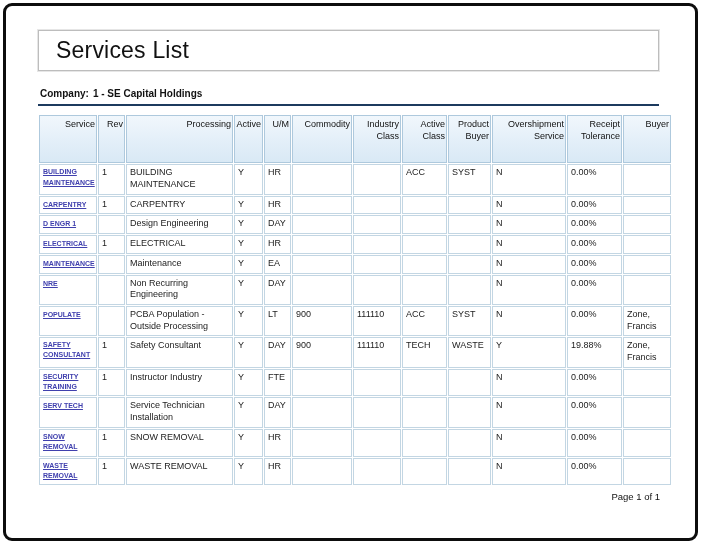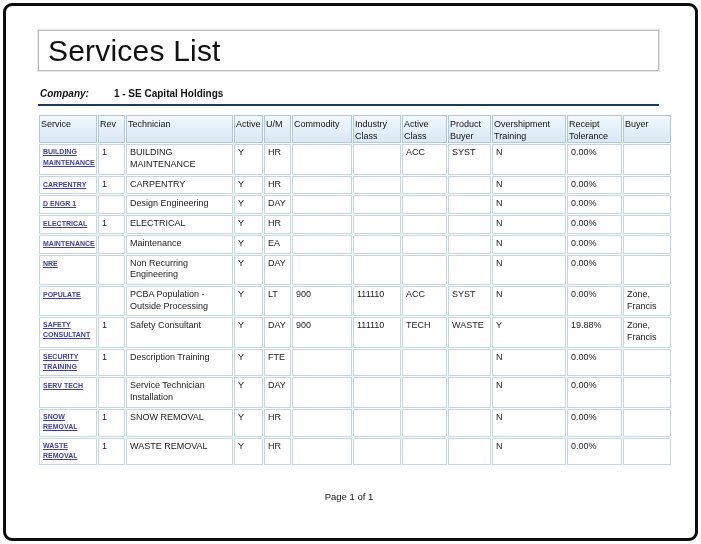--- a/index.html
+++ b/index.html
@@ -28,58 +28,58 @@
     top: 30px;
     width: 621px;
     height: 41px;
     background: #ffffff;
     border: 1px solid #bdbdbd;
     box-shadow: 0 0 0 1px #e6e6e6;
     display: flex;
     align-items: center;
   }
   .title-text {
-    font-size: 30px;
+    font-size: 23px;
     color: #111111;
-    padding-left: 9px;
+    padding-left: 17px;
     letter-spacing: 0.2px;
   }
 
   .company-line {
     position: absolute;
     left: 38px;
     top: 88px;
     width: 621px;
     border-bottom: 2px solid #1c3a5e;
     padding: 0 0 5px 2px;
     font-size: 10px;
     font-weight: bold;
     color: #111111;
   }
-  .company-line .lbl { margin-right: 25px; font-style: italic; }
+  .company-line .lbl { margin-right: 4px; }
 
   table.report {
     position: absolute;
     left: 38px;
     top: 114px;
     width: 622px;
     border-collapse: separate;
     border-spacing: 1px;
     table-layout: fixed;
     background: #ffffff;
   }
   table.report th {
     background: linear-gradient(180deg, #f1f7fc 0%, #e2eef8 60%, #d9e9f5 100%);
     border: 1px solid #aec9dd;
     font-size: 9px;
     font-weight: normal;
     color: #111111;
-    text-align: left;
+    text-align: right;
     vertical-align: top;
-    padding: 3px 1px 0;
+    padding: 3px 1px 20px;
     line-height: 1.3;
   }
   table.report td {
     background: #ffffff;
     border: 1px solid #c3d6e3;
     font-size: 9px;
     color: #222222;
     text-align: left;
     vertical-align: top;
     padding: 2px 3px 3px;
@@ -96,21 +96,21 @@
     line-height: 1.45;
     display: inline-block;
     cursor: pointer;
   }
 
   .footer-text {
     position: absolute;
     left: 38px;
     top: 491px;
     width: 622px;
-    text-align: center;
+    text-align: right;
     font-size: 9.5px;
     color: #111111;
   }
 </style>
 </head>
 <body>
 
 <div class="canvas">
   <div class="page-border"></div>
 
@@ -134,28 +134,28 @@
         <col style="width:45px">
         <col style="width:43px">
       <col style="width:74px">
         <col style="width:55px">
         <col style="width:48px">
     </colgroup>
     <thead>
       <tr>
           <th>Service</th>
           <th>Rev</th>
-          <th>Technician</th>
+          <th>Processing</th>
           <th>Active</th>
           <th>U/M</th>
           <th>Commodity</th>
           <th>Industry Class</th>
           <th>Active Class</th>
           <th>Product Buyer</th>
-          <th>Overshipment Training</th>
+          <th>Overshipment Service</th>
           <th>Receipt Tolerance</th>
           <th>Buyer</th>
         </tr>
     </thead>
     <tbody>
         <tr>
           <td><a class="svc-link" href="#">BUILDING MAINTENANCE</a></td>
           <td>1</td>
           <td>BUILDING MAINTENANCE</td>
           <td>Y</td>
@@ -262,21 +262,21 @@
           <td>111110</td>
           <td>TECH</td>
           <td>WASTE</td>
           <td>Y</td>
           <td>19.88%</td>
           <td>Zone, Francis</td>
         </tr>
         <tr>
           <td><a class="svc-link" href="#">SECURITY TRAINING</a></td>
           <td>1</td>
-          <td>Description Training</td>
+          <td>Instructor Industry</td>
           <td>Y</td>
           <td>FTE</td>
           <td></td>
           <td></td>
           <td></td>
           <td></td>
           <td>N</td>
           <td>0.00%</td>
           <td></td>
         </tr>

